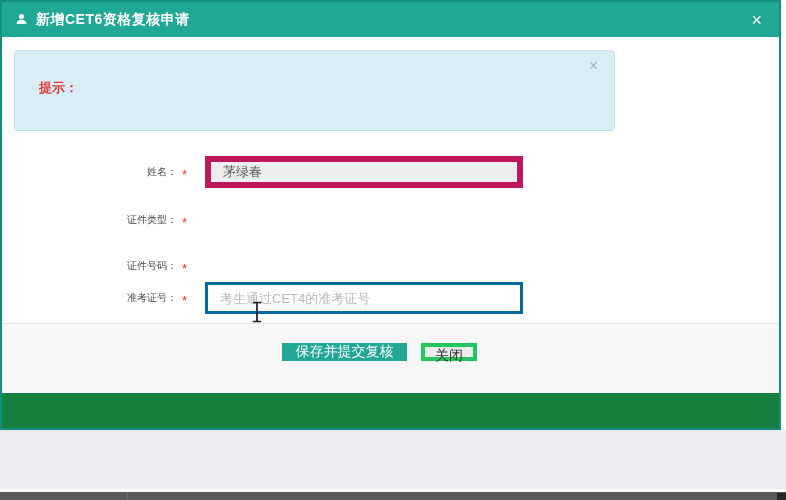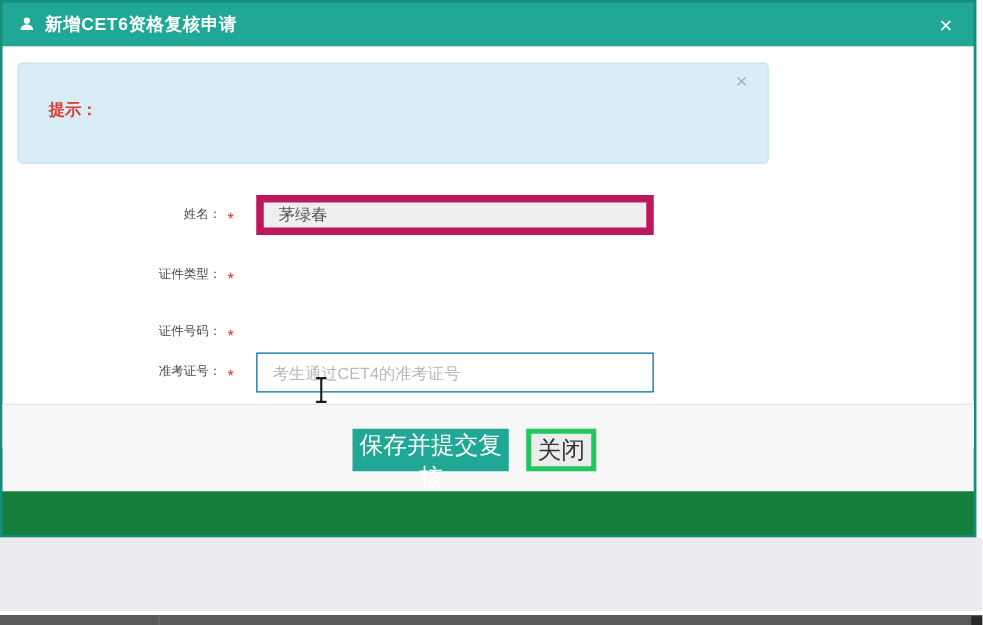--- a/index.html
+++ b/index.html
@@ -34,26 +34,26 @@
 
   
   .form-row{position:absolute;left:0;width:100%;height:32px;}
   .row-0{top:119px;} .row-1{top:167px;} .row-2{top:213px;text-decoration:underline;} .row-3{top:245px;}
   .form-label{position:absolute;left:0;top:0;width:175px;height:32px;line-height:32px;text-align:right;
               font-size:10px;color:#4a4a4a;}
   .required-star{position:absolute;left:180px;top:3px;width:14px;line-height:32px;color:var(--required_red);font-size:13px;}
   .form-input{position:absolute;left:203px;top:0;width:318px;height:32px;font-size:13px;padding:0 12px;
               font-family:"Liberation Sans","DejaVu Sans",sans-serif;outline:none;}
   .input-readonly{background:#eeeeee;border:6px solid #be185d;color:#555;}
-  .input-active{background:#ffffff;border:1px solid #0369a1;color:#333;}
+  .input-active{background:#ffffff;border:3px solid #0369a1;color:#333;}
   .input-active::placeholder{color:#b9b9b9;opacity:1;}
 
   
   .modal-footer{position:absolute;left:0;top:321px;width:100%;height:70px;background:#f7f7f7;border-top:1px solid #e6e6e6;}
-  .btn{position:absolute;top:19px;height:34px;border:none;font-size:19px;cursor:pointer;
+  .btn{position:absolute;top:19px;height:18px;border:none;font-size:14px;cursor:pointer;
        font-family:"Liberation Sans","DejaVu Sans",sans-serif;}
   .btn-submit{left:280px;width:125px;background:var(--accent);color:#fff;}
   .btn-close{left:419px;width:56px;background:#ececec;color:#333;border:4px solid #22c55e;}
 
   
   .page-below{position:absolute;left:0;top:430px;width:786px;height:59px;background:#ebebf1;}
   .white-strip{position:absolute;left:0;top:489px;width:786px;height:3px;background:#fdfdfd;}
   .task-bar{position:absolute;left:0;top:492px;width:786px;height:8px;background:#59585a;}
   .task-bar-divider{position:absolute;left:127px;top:0;width:1px;height:8px;background:#6b6a6c;}
   .task-bar-corner{position:absolute;right:0;top:1px;width:9px;height:7px;background:#28282a;}

